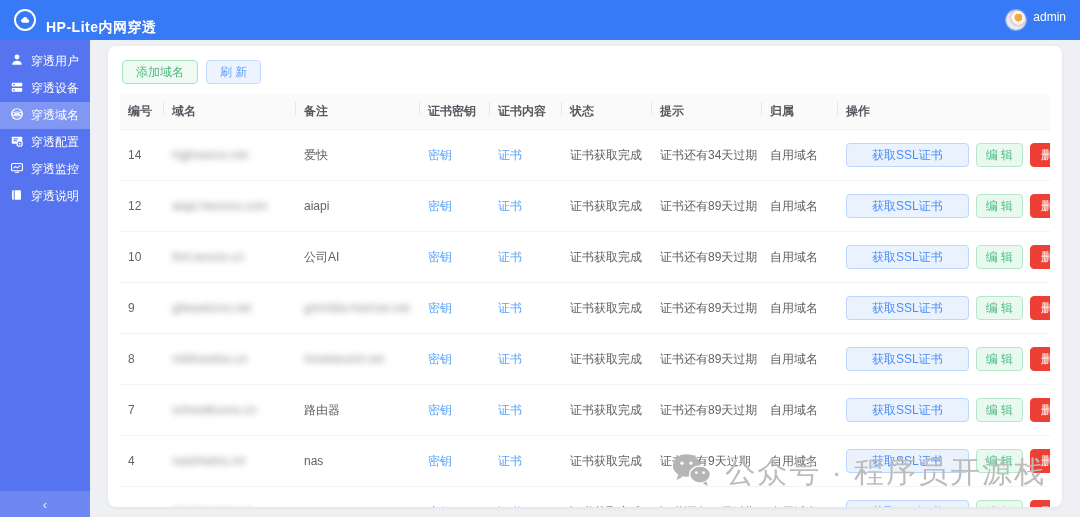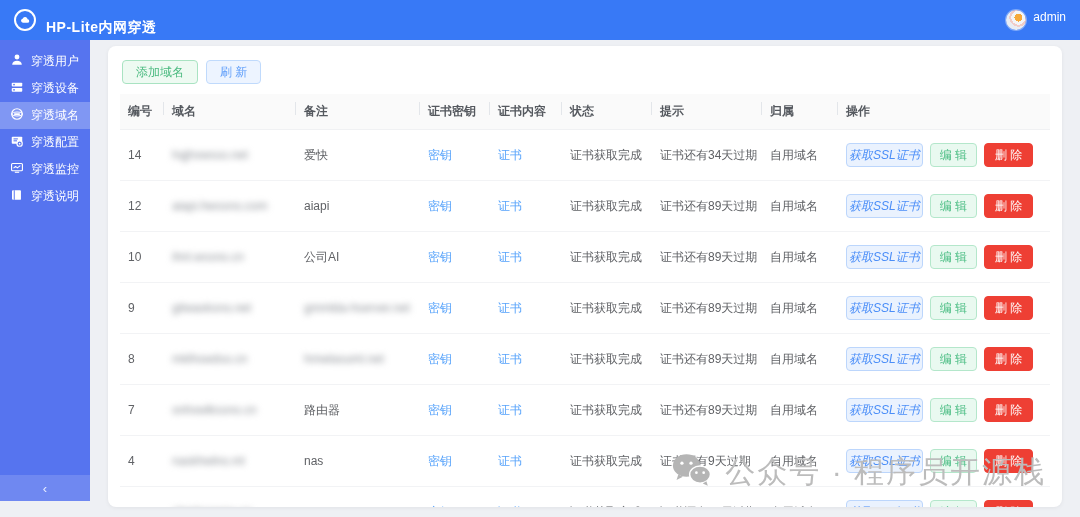--- a/index.html
+++ b/index.html
@@ -13,21 +13,21 @@
   .logo-circle { width:22px; height:22px; border:2px solid #fff; border-radius:50%;
     display:flex; align-items:center; justify-content:center; margin-right:10px; }
   .app-title { font-size:14px; font-weight:bold; letter-spacing:.5px;margin-top:16px; }
   .header-right { margin-left:auto; display:flex; align-items:flex-start; gap:7px; cursor:pointer; }
   .avatar { width:20px; height:20px; border-radius:50%;
     background:radial-gradient(circle at 62% 38%, #f6a93b 0 4px, #f3f5f8 4px 7px, #f0ccc8 7px 9px, #e8edf4 9px); 
     box-shadow:0 0 0 1px rgba(255,255,255,.35); }
   .admin-label { font-size:12px; color:#fff; }
 
   
-  .sidebar { position:absolute; top:40px; left:0; bottom:16px; width:90px;
+  .sidebar { position:absolute; top:40px; left:0; bottom:0; width:90px;
     background:#5674ef; padding-top:8px; z-index:9; }
   .side-item { display:flex; align-items:center; gap:7px; height:27px;
     padding:0 10px; color:#fff; font-size:12px; cursor:pointer; white-space:nowrap; }
   .side-item.active { background:rgba(255,255,255,.25); }
   .side-item svg { flex:0 0 auto; }
   .collapse-bar { position:absolute; bottom:0; left:0; right:0; height:26px;
     background:rgba(255,255,255,.15); display:flex; align-items:center;
     justify-content:center; color:#e8edff; font-size:13px; cursor:pointer; }
 
   
@@ -48,21 +48,21 @@
   thead th { background:#fafafa; text-align:left; font-weight:bold; color:#55595f;
     padding:9px 8px; border-bottom:1px solid #f0f1f3; position:relative; }
   thead th:not(:last-child)::after { content:""; position:absolute; right:0; top:8px;
     width:1px; height:13px; background:#e3e6ea; }
   tbody td { padding:13px 8px; border-bottom:1px solid #f2f3f5; white-space:nowrap;
     overflow:hidden; }
   a.cell-link { color:#57a3fb; cursor:pointer; text-decoration:none; }
   .redacted { filter:blur(3px); color:#8f9399; }
 
   .actions-cell { display:flex; gap:7px; align-items:center; }
-  .btn-ssl { background:#eaf2fe; border:1px solid #bcd6fc; color:#4b8ef8; padding:5px 2px;font-style:italic; }
+  .btn-ssl { background:#eaf2fe; border:1px solid #bcd6fc; color:#4b8ef8; padding:5px 25px; }
   .btn-edit { background:#e9f9f0; border:1px solid #b4e7cb; color:#4abd83; padding:5px 9px; }
   .btn-del { background:#ee3f34; border:1px solid #ee3f34; color:#fff; padding:5px 10px; }
 
   
   .watermark { position:absolute; right:16px; bottom:14px; display:flex;
     align-items:center; gap:12px; color:#bcbcbc; }
   .watermark-text { font-size:30px; letter-spacing:2px; }
 </style>
 </head>
 <body>

